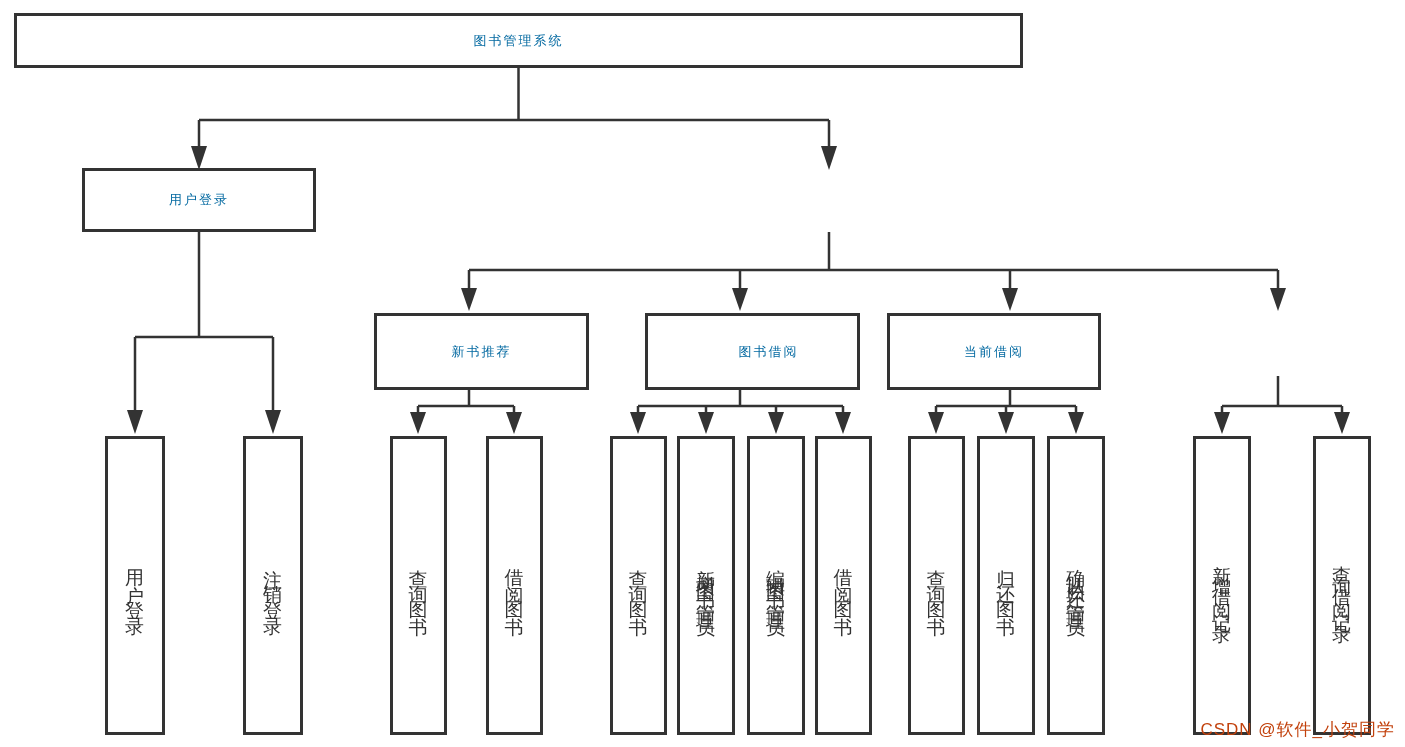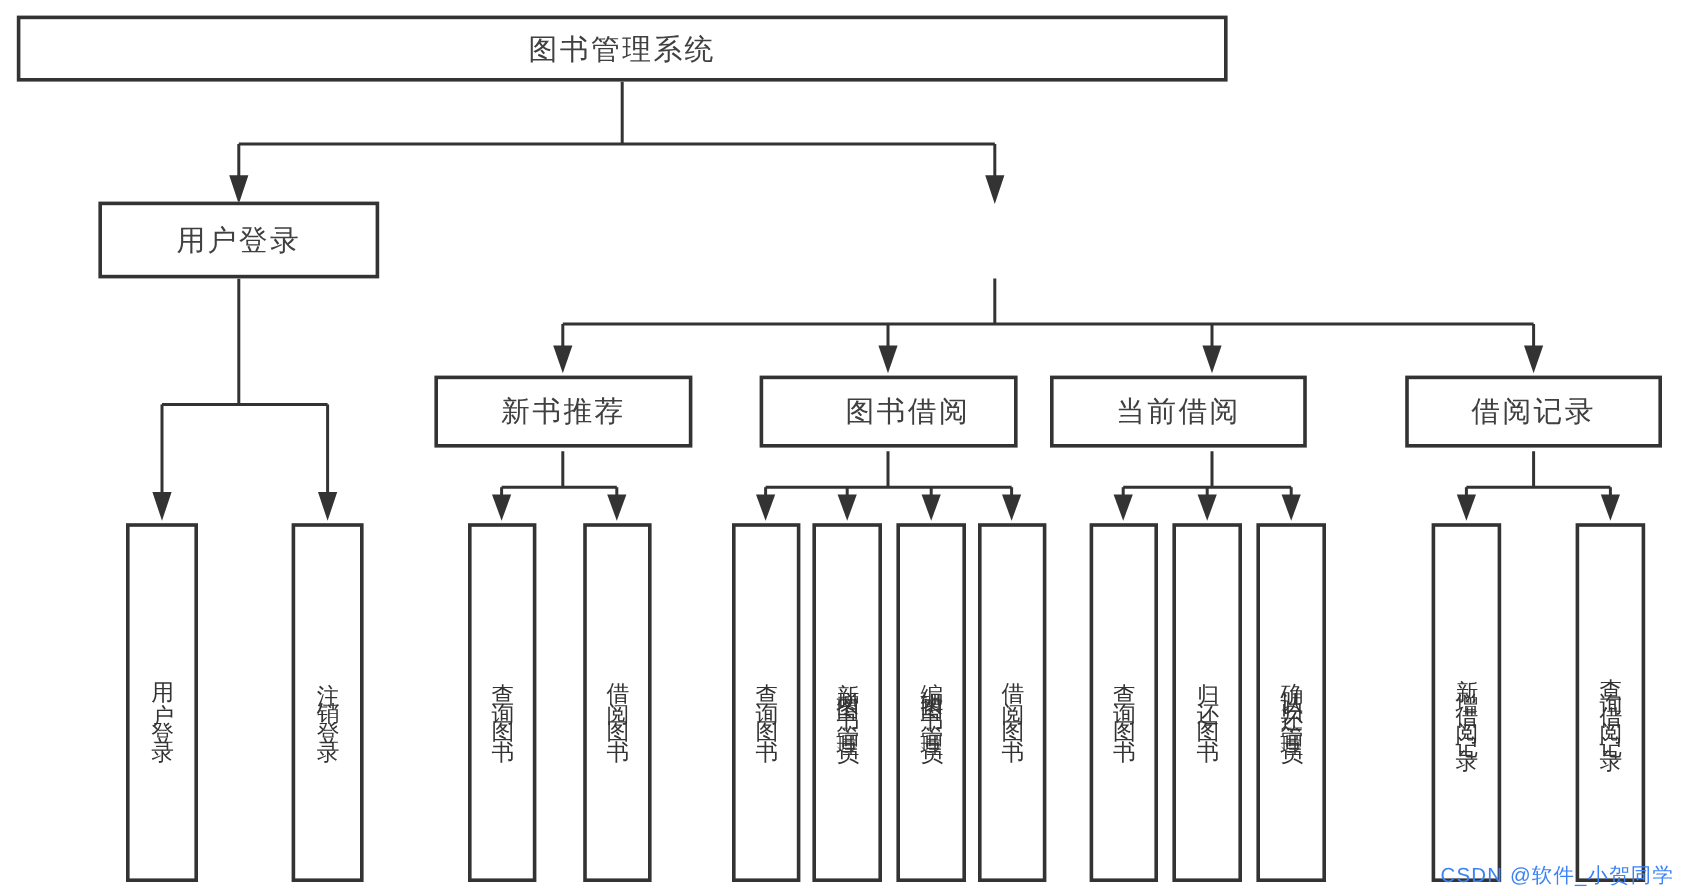--- a/index.html
+++ b/index.html
@@ -10,26 +10,26 @@
   }
   .connectors { position:absolute; left:0; top:0; width:1405px; height:747px; }
   .connectors path { stroke:#333333; stroke-width:2.5; fill:none; }
   .connectors polygon { fill:#333333; stroke:none; }
 
   .node {
     position:absolute; box-sizing:border-box;
     border:3px solid #333333; background:#ffffff;
     display:flex; align-items:center; justify-content:center;
   }
-  .node .label { font-size:24px; letter-spacing:2px; color:#404040; white-space:nowrap; }
+  .node .label { font-size:13px; letter-spacing:2px; color:#0369a1; white-space:nowrap; }
 
   .root  { left:14px;   top:13px;  width:1009px; height:55px; }
   .l2a   { left:82px;   top:168px; width:234px;  height:64px; }
   .l2b   { left:712px;  top:168px; width:233px;  height:64px; }
-  .l3    { top:313px; height:60px; }
+  .l3    { top:313px; height:77px;margin-left:12px; }
   .l3a   { left:362px;  width:215px; }
   .l3b   { left:633px;  width:215px;padding-left:32px; }
   .l3c   { left:875px;  width:214px; }
   .l3d   { left:1171px; width:214px; }
 
   .leaf  { position:absolute; top:436px; height:299px; box-sizing:border-box;
            border:3px solid #333333; background:#ffffff;
            display:flex; align-items:center; justify-content:center; }
   .leaf .vtext { writing-mode:vertical-rl; font-size:19px; line-height:1;
                  color:#333333; white-space:nowrap; }
@@ -46,21 +46,21 @@
   .leaf7  { left:747px;  width:58px; }
   .leaf8  { left:815px;  width:57px; }
   .leaf9  { left:908px;  width:57px; }
   .leaf10 { left:977px;  width:58px; }
   .leaf11 { left:1047px; width:58px; }
   .leaf12 { left:1193px; width:58px; }
   .leaf13 { left:1313px; width:58px; }
 
   .watermark {
     position:absolute; right:10px; bottom:6px;
-    font-size:17px; color:#3b82f6; letter-spacing:1px; white-space:nowrap;
+    font-size:17px; color:#c2410c; letter-spacing:1px; white-space:nowrap;
   }
 </style>
 </head>
 <body>
 
 <div class="stage">
 
   <svg class="connectors" viewBox="0 0 1405 747">
 
     <path d="M518.5 68 V120 M199 120 H829"></path>
@@ -126,23 +126,20 @@
 
   <div class="node l3 l3a">
     <span class="label">新书推荐</span>
   </div>
   <div class="node l3 l3b">
     <span class="label">图书借阅</span>
   </div>
   <div class="node l3 l3c">
     <span class="label">当前借阅</span>
   </div>
-  <div class="node l3 l3d">
-    <span class="label">借阅记录</span>
-  </div>
 
   <div class="leaf s4 leaf1">
     <span class="vtext">用户登录</span>
   </div>
   <div class="leaf s4 leaf2">
     <span class="vtext">注销登录</span>
   </div>
   <div class="leaf s4 leaf3">
     <span class="vtext">查询图书</span>
   </div>

